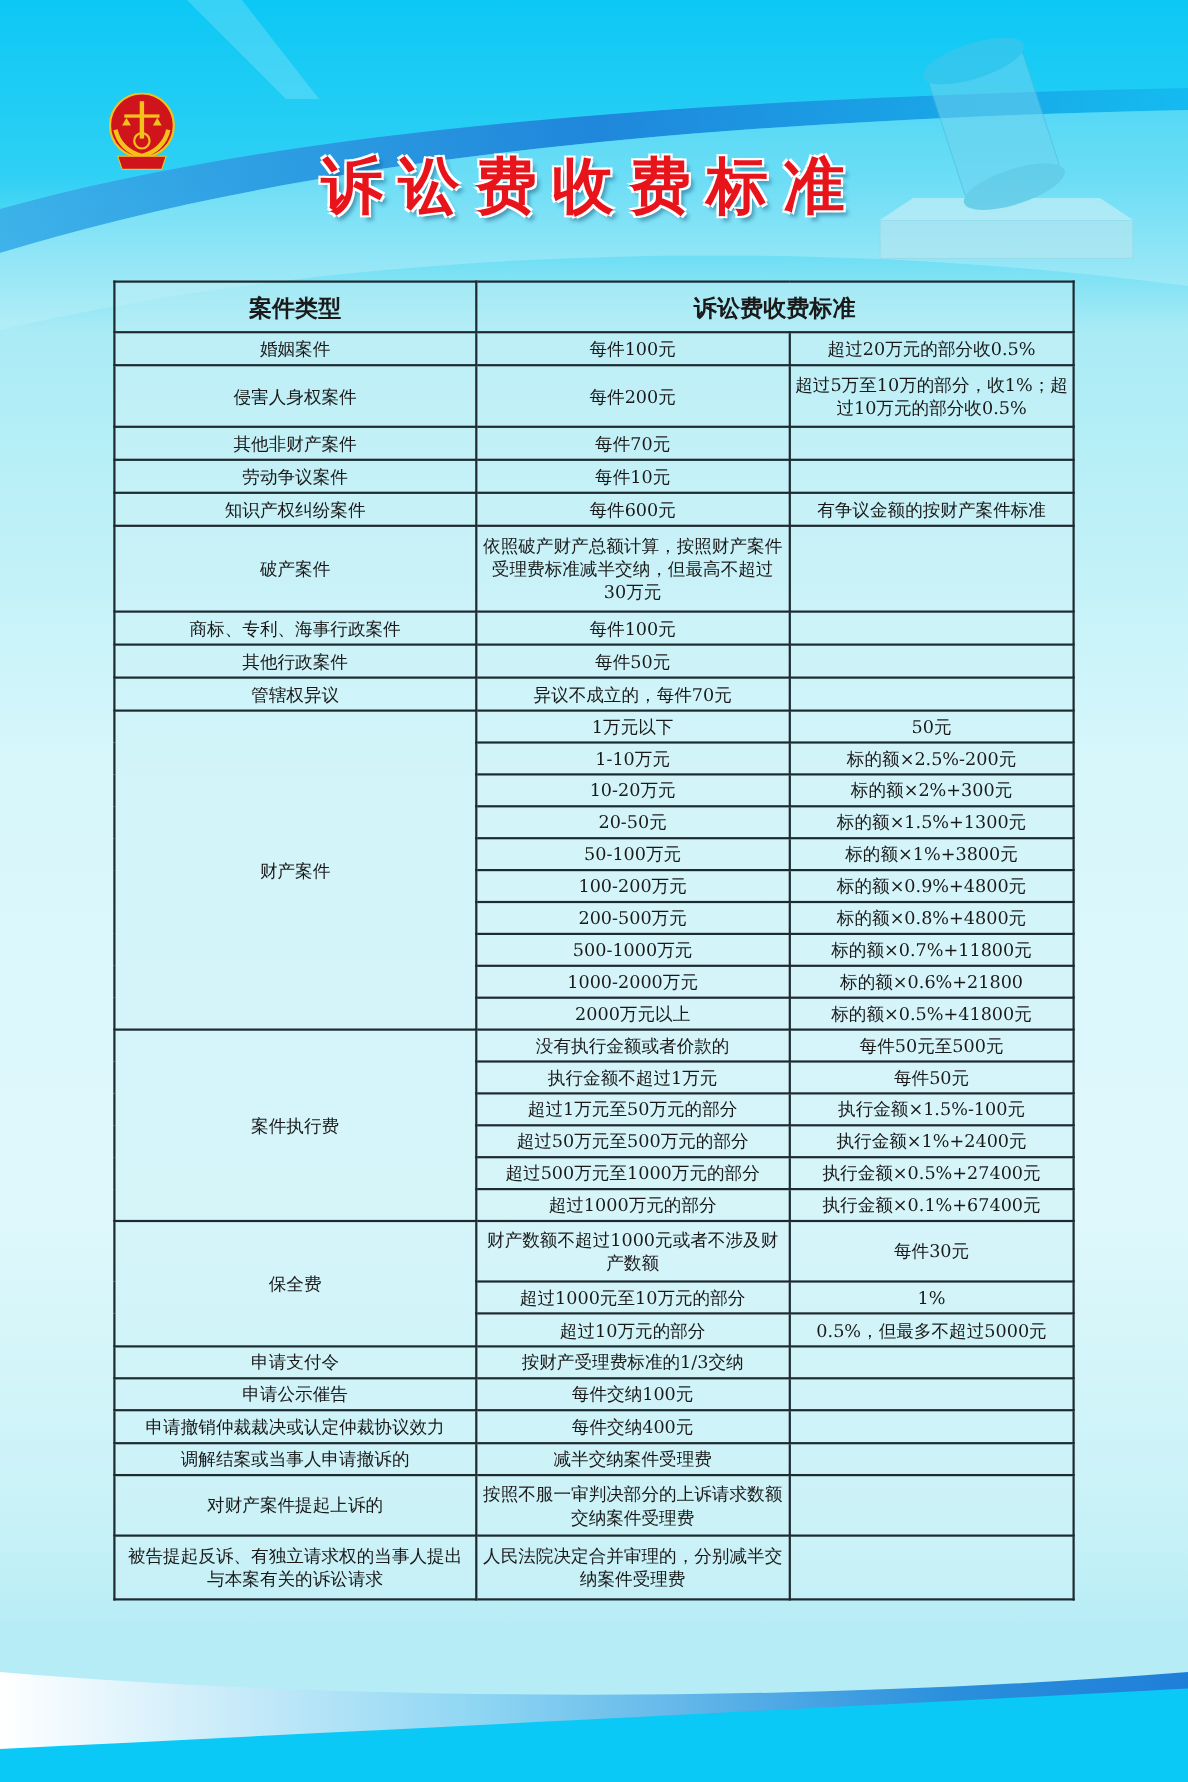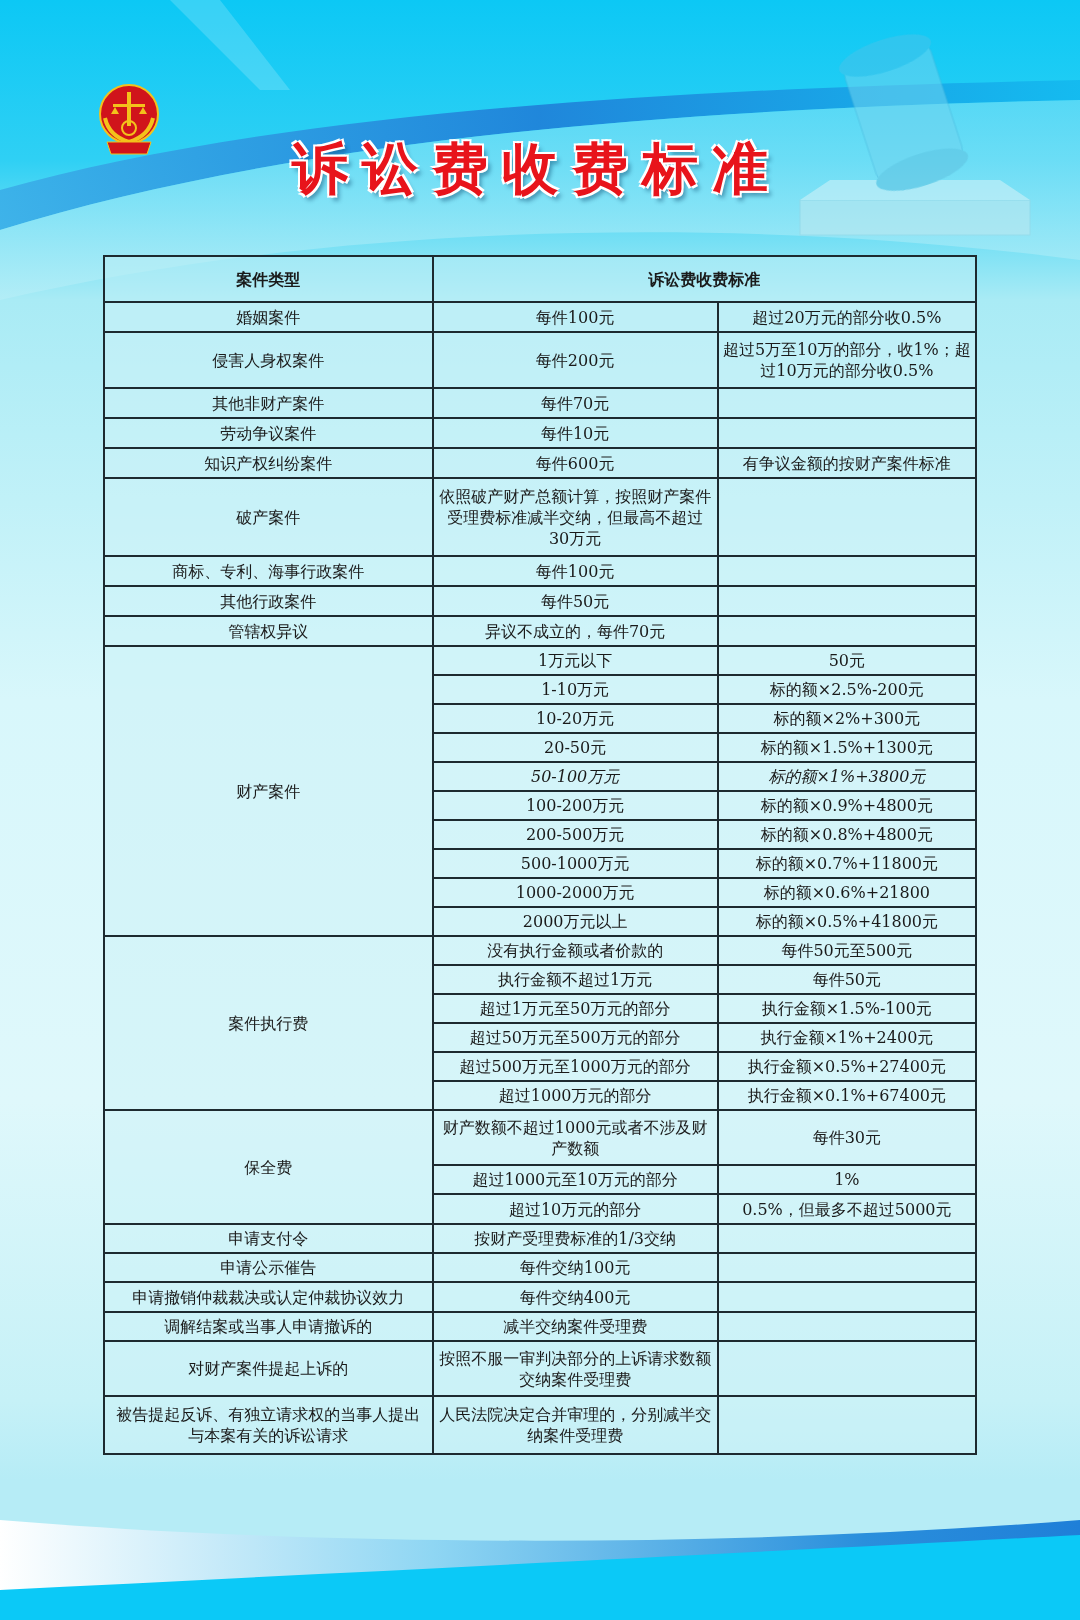--- a/index.html
+++ b/index.html
@@ -20,21 +20,21 @@
   .emblem { position: absolute; left: 97px; top: 84px; width: 64px; height: 72px; }
   table.fees {
     position: absolute; left: 103px; top: 255px; width: 874px;
     border-collapse: collapse; table-layout: fixed;
     font-size: 16px; color: #1a1a1a;
   }
   table.fees td, table.fees th {
     border: 2px solid #1d2a30; text-align: center; vertical-align: middle;
     padding: 0 4px; line-height: 21px;
   }
-  table.fees th { height: 44px; font-weight: bold; font-size: 16px; background: rgba(190,238,245,0.55); }
+  table.fees th { height: 44px; font-weight: bold; font-size: 21px; background: rgba(190,238,245,0.55); }
   table.fees td { background: rgba(205,243,248,0.55); }
   .c1 { width: 318px; } .c2 { width: 276px; } .c3 { width: 250px; }
   .wave-bottom { position: absolute; left: 0; top: 1480px; width: 1080px; height: 140px; }
 </style>
 </head>
 <body>
 
 <svg class="bg-layer" viewBox="0 0 1080 1620" preserveAspectRatio="none">
   <defs>
     <linearGradient id="band" x1="0" y1="0" x2="1" y2="0">
@@ -145,21 +145,21 @@
         <td>标的额×2.5%-200元</td>
       </tr>
       <tr style="height: 29px; padding-left: 28px;">
         <td>10-20万元</td>
         <td>标的额×2%+300元</td>
       </tr>
       <tr style="height: 29px;">
         <td>20-50元</td>
         <td>标的额×1.5%+1300元</td>
       </tr>
-      <tr style="height: 29px; font-style: italic;">
+      <tr style="height: 29px;">
         <td>50-100万元</td>
         <td>标的额×1%+3800元</td>
       </tr>
       <tr style="height: 29px;">
         <td>100-200万元</td>
         <td>标的额×0.9%+4800元</td>
       </tr>
       <tr style="height: 29px;">
         <td>200-500万元</td>
         <td>标的额×0.8%+4800元</td>

